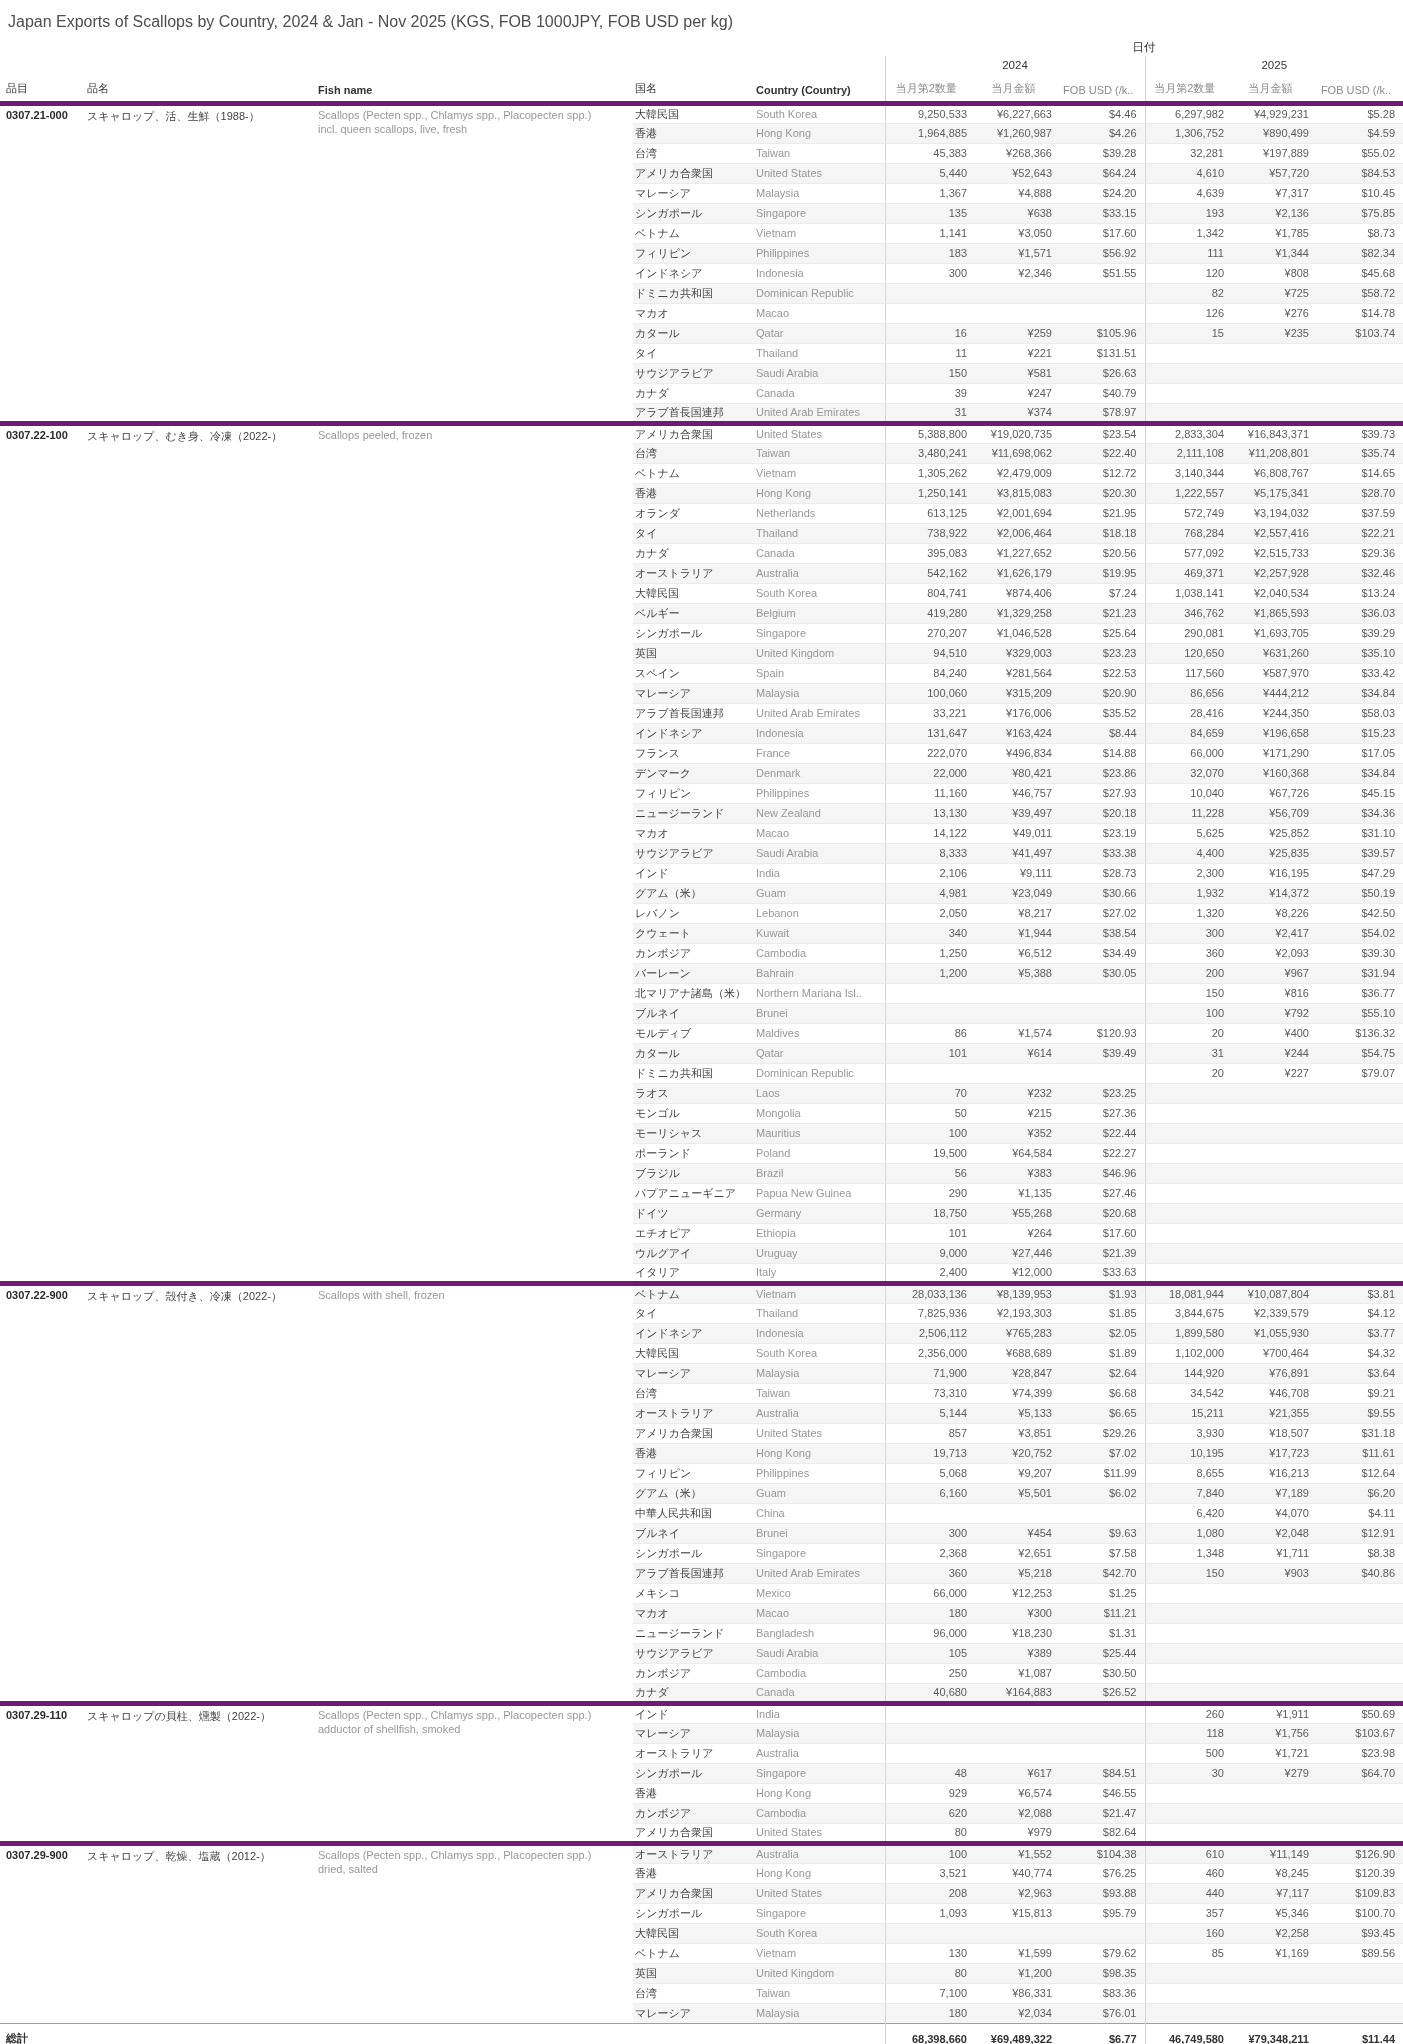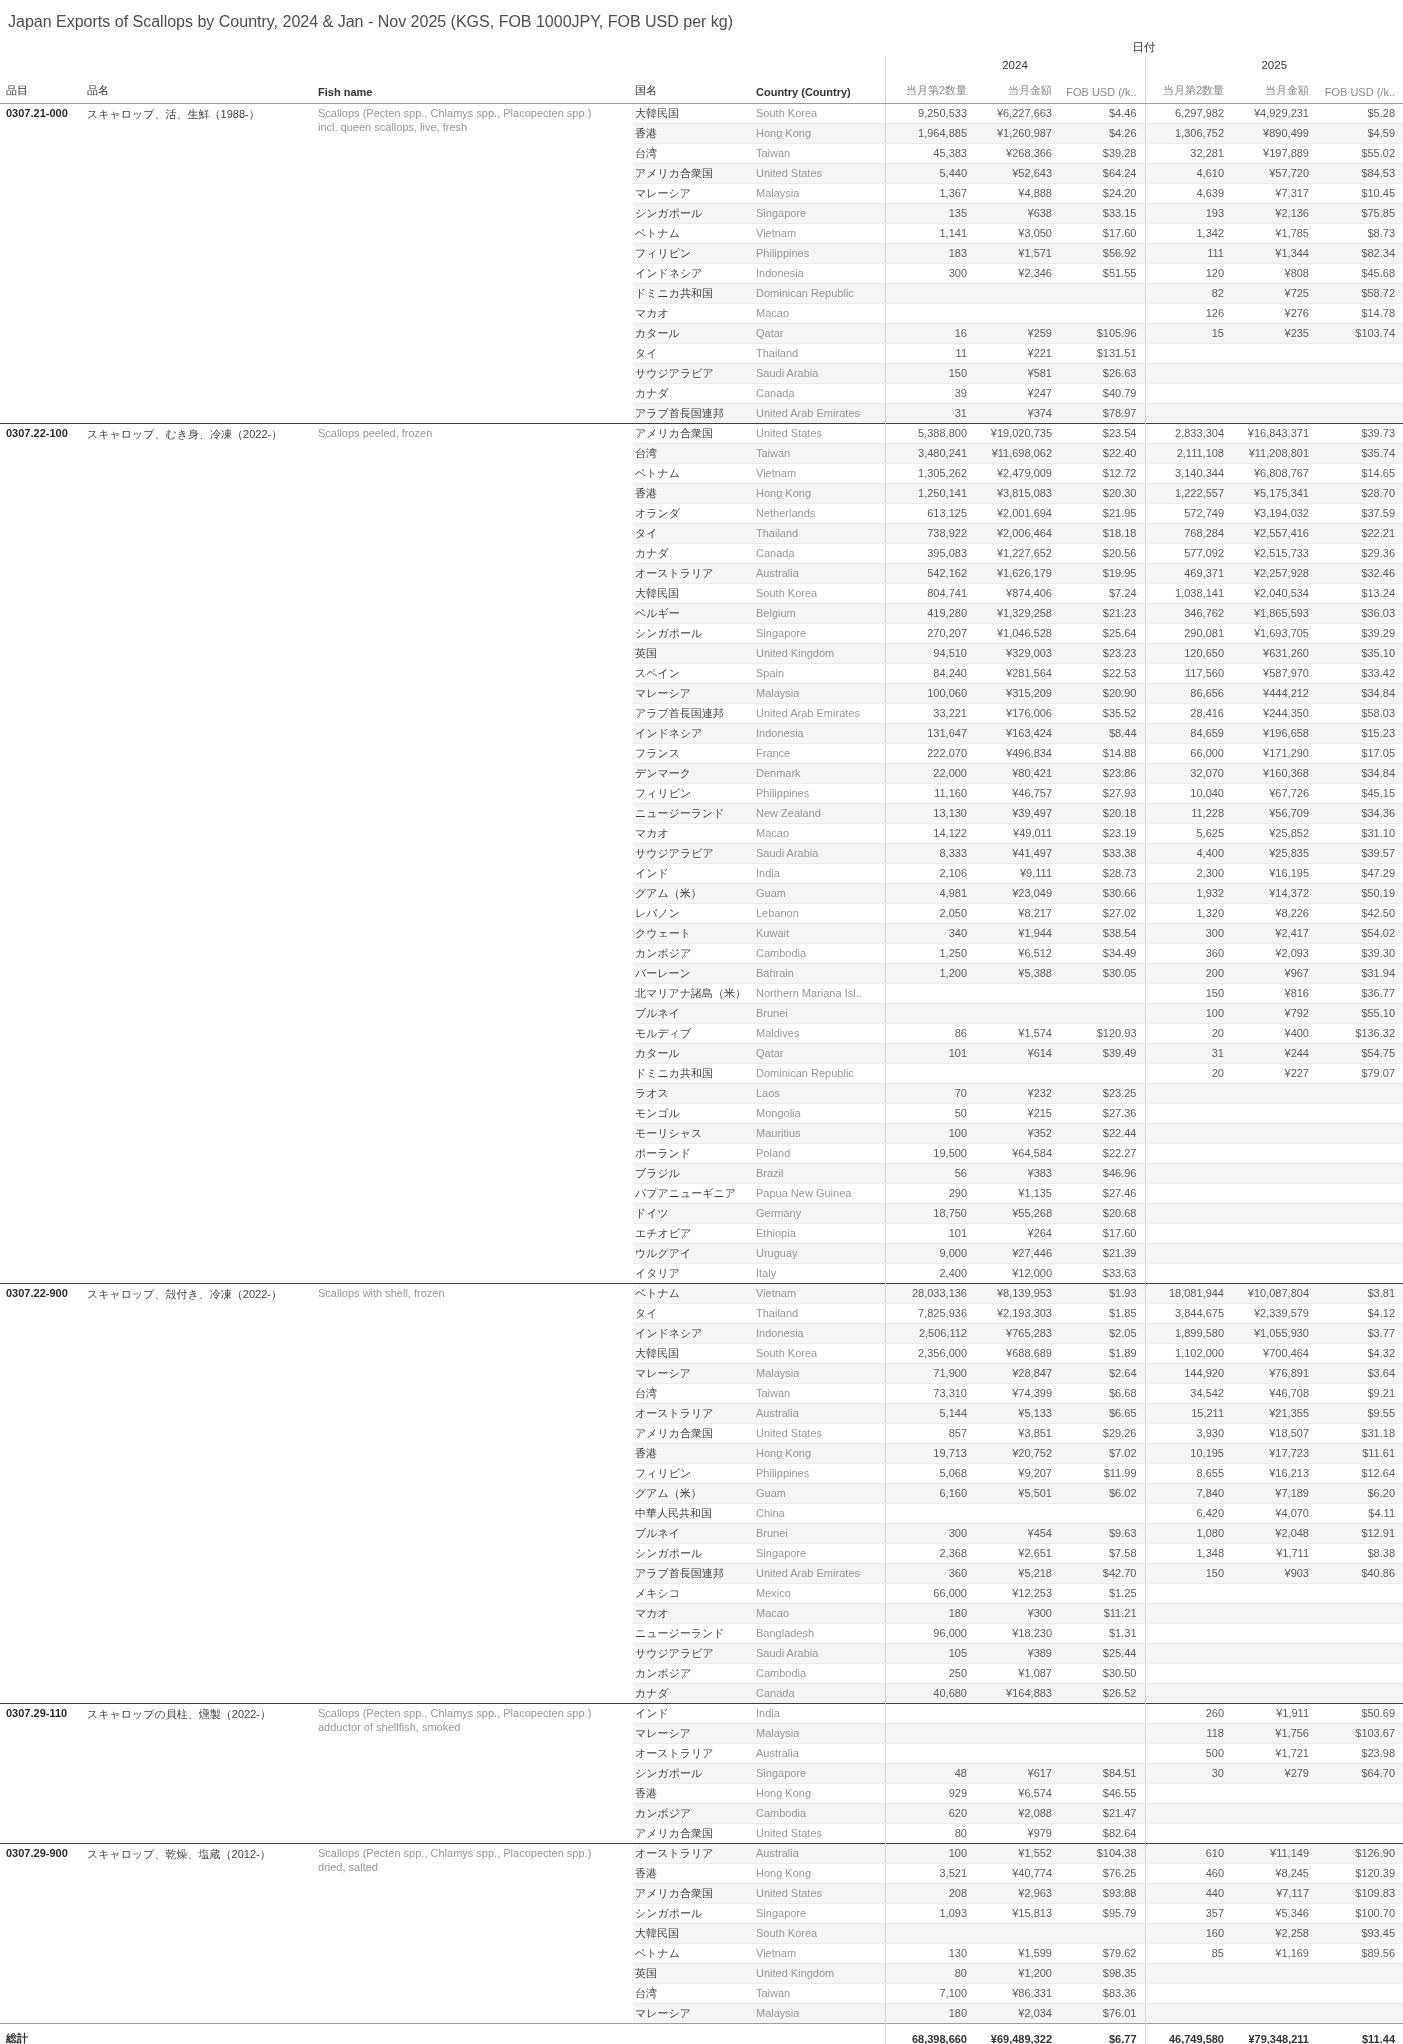--- a/index.html
+++ b/index.html
@@ -12,34 +12,34 @@
         white-space:nowrap;font-weight:normal;}
   thead tr.r1{height:18px;}
   thead tr.r2{height:17px;}
   thead tr.r3{height:30px;}
   tbody tr{height:20px;}
   tr.totr{height:31px;}
   .hdate{text-align:center;color:#333;font-size:11.5px;vertical-align:middle;}
   .hyear{text-align:center;color:#333;font-size:11.5px;vertical-align:middle;}
   .hl{vertical-align:bottom;padding:0 0 5px 2px;color:#333;text-align:left;}
   .hl.b{font-weight:bold;}
-  .hn{vertical-align:bottom;padding:0 8px 5px 0;color:#8a8a8a;text-align:right;}
+  .hn{vertical-align:bottom;padding:0 8px 5px 0;color:#8a8a8a;}
   .r3 th{border-bottom:1px solid #9f9f9f;}
   .vd{border-left:1px solid #d6d6d6;}
   td.code{font-weight:bold;color:#2b2b2b;vertical-align:top;padding:3px 0 0 6px;font-size:11px;}
   td.njp{color:#3f3f3f;vertical-align:top;padding:3px 0 0 2px;}
   td.fish{color:#989898;vertical-align:top;padding:2px 0 0 2px;}
   td.fish div{line-height:14px;}
   td.cjp{color:#3f3f3f;padding-left:2px;}
   td.cen{color:#989898;padding-left:2px;}
   td.num{color:#5c5c5c;text-align:right;padding-right:8px;}
   td.rb{border-bottom:1px solid #ebebeb;}
   td.nb{border-bottom:none;}
   td.bg{background:#f5f5f5;}
-  td.st{border-top:1px solid #701a75;}
+  td.st{border-top:5px solid #701a75;}
   tr.totr td{border-top:1px solid #9f9f9f;font-weight:bold;color:#333;}
   tr.totr td.lab{padding-left:6px;text-align:left;}
   tr.totr td.num{color:#333;}
 </style>
 </head>
 <body>
 
 <div class="title">Japan Exports of Scallops by Country, 2024 &amp; Jan - Nov 2025 (KGS, FOB 1000JPY, FOB USD per kg)</div>
 <table id="tbl">
   <colgroup>

